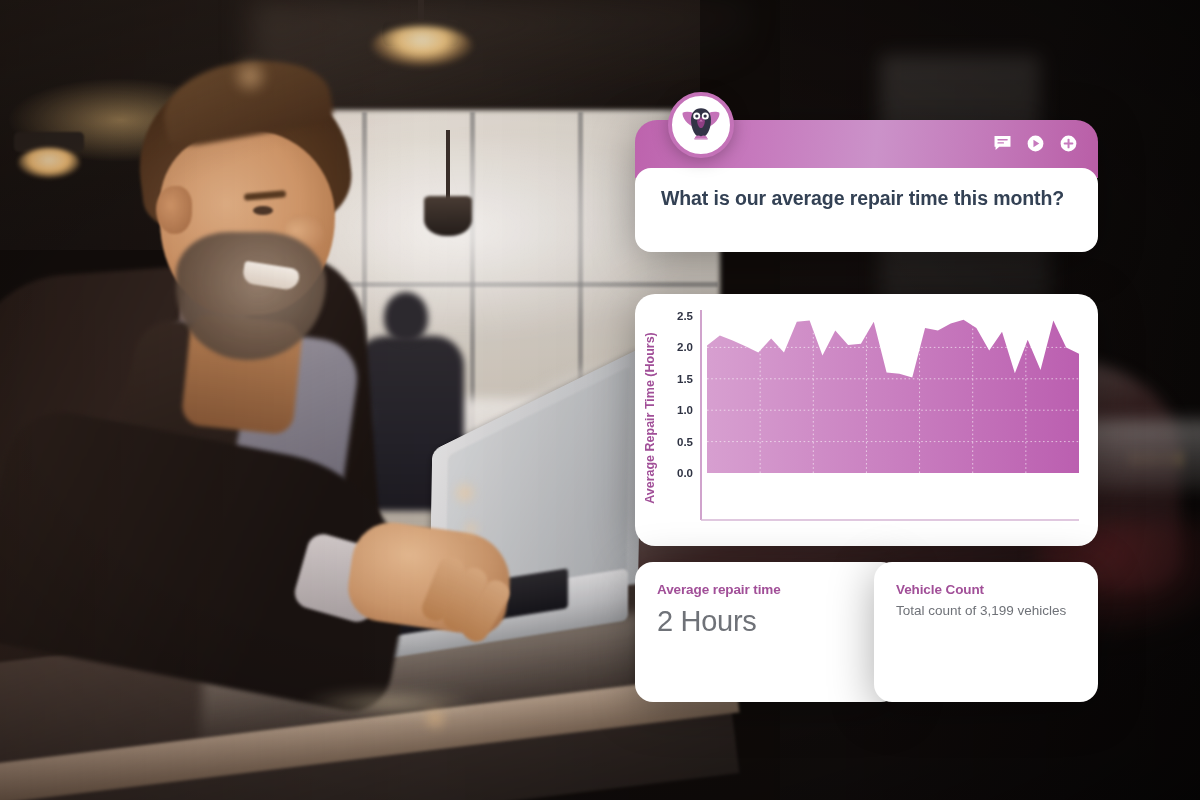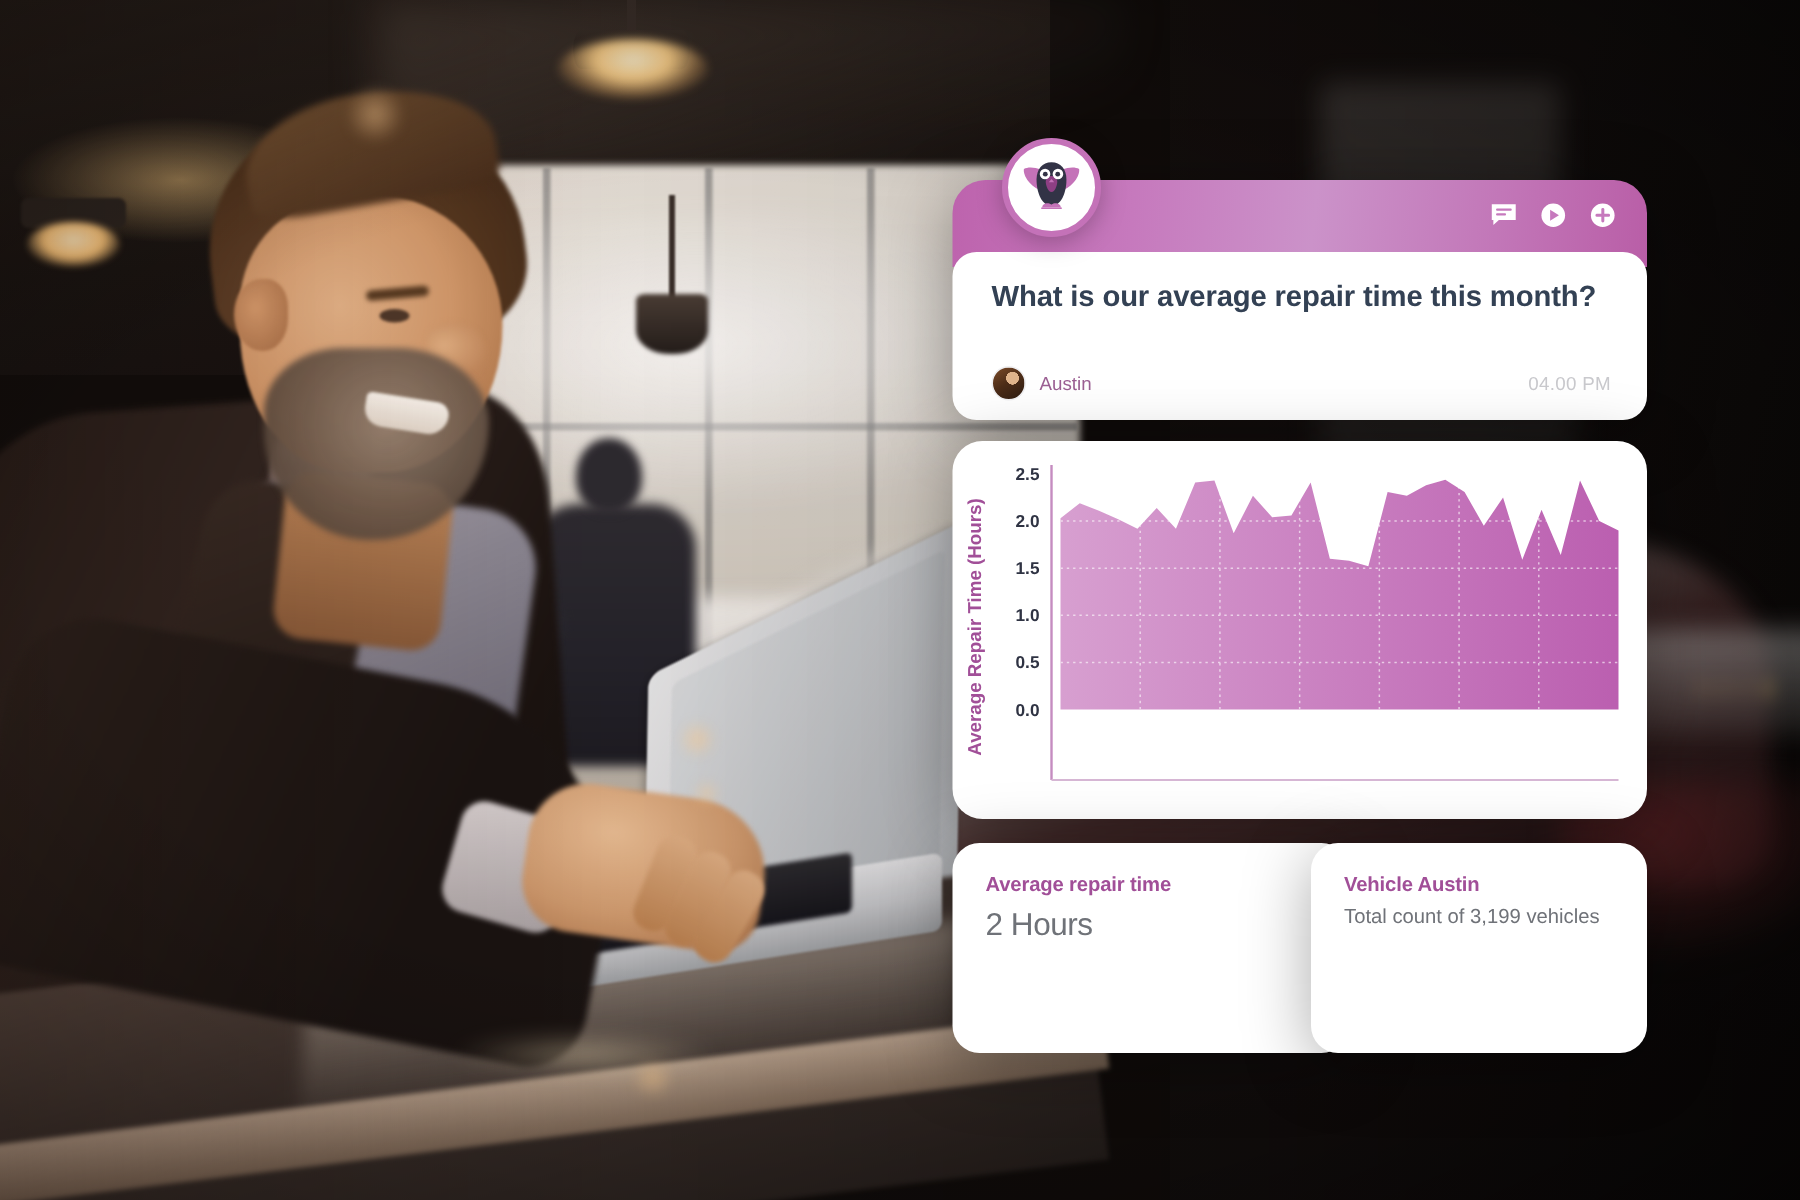--- a/index.html
+++ b/index.html
@@ -289,21 +289,21 @@
   .chat-header {
     position:absolute; left:0; top:0; width:100%; height:58px;
     border-radius:22px 22px 0 0;
     background:linear-gradient(96deg,#bd63ad 0%, #c679bd 26%, #cb92c9 52%, #c277b8 78%, #b95ea7 100%);
   }
   .header-icons {
     position:absolute; right:20px; top:14px; display:flex; gap:14px; align-items:center;
   }
   .hicon { width:19px; height:19px; cursor:pointer; }
   .chat-body {
-    position:absolute; left:0; top:48px; width:100%; height:112px;
+    position:absolute; left:0; top:48px; width:100%; height:84px;
     background:#fff; border-radius:16px;
     padding:18px 26px 0 26px;
   }
   .q-text {
     font-size:19.5px; font-weight:600; color:#334154; line-height:1.33;
     letter-spacing:-.1px;
   }
   .meta-row {
     position:absolute; left:26px; right:24px; bottom:13px;
     display:flex; align-items:center; justify-content:space-between;
@@ -336,21 +336,21 @@
   .stat-card {
     position:absolute; top:562px; height:140px;
     background:#fff; border-radius:18px;
     filter:drop-shadow(0 8px 22px rgba(0,0,0,.33));
     padding:20px 22px;
   }
   #stat-1 { left:635px; width:264px; }
   #stat-2 { left:874px; width:224px; }
   .stat-label { font-size:13.5px; font-weight:700; color:#a14f98; letter-spacing:-.1px; }
   .stat-value {
-    font-size:21px; font-weight:400; color:#6f7278; margin-top:8px; letter-spacing:-.3px;
+    font-size:29px; font-weight:400; color:#6f7278; margin-top:8px; letter-spacing:-.3px;
   }
   .stat-sub { font-size:13.5px; color:#6f7278; margin-top:5px; line-height:1.34; }
 </style>
 </head>
 <body>
 
 <div id="photo">
   <div class="ceiling"></div>
   <div class="ceiling2"></div>
 
@@ -445,27 +445,20 @@
           <svg viewBox="0 0 20 20" width="19" height="19">
             <circle cx="10" cy="10" r="8.3" fill="#ffffff"></circle>
             <rect x="9" y="4.9" width="2.1" height="10.2" rx="1" fill="#c679bd"></rect>
             <rect x="4.9" y="9" width="10.2" height="2.1" rx="1" fill="#c679bd"></rect>
           </svg>
         </span>
       </div>
     </div>
     <div class="chat-body">
       <div class="q-text">What is our average repair time this month?</div>
-      <div class="meta-row">
-        <div class="meta-left">
-          <span class="avatar"></span>
-          <span class="author">Austin</span>
-        </div>
-        <span class="time">04.00 PM</span>
-      </div>
     </div>
   </div>
 
   <div class="owl-badge">
     <svg viewBox="0 0 60 60" width="46" height="46">
       <path d="M30 20C22 13 11 11 6 14c-1 6 6 16 16 19z" fill="#c472b8"></path>
       <path d="M30 20c8-7 19-9 24-6 1 6-6 16-16 19z" fill="#c472b8"></path>
       <path d="M30 8c8 0 13 6 13 15 0 12-5 23-13 23s-13-11-13-23C17 14 22 8 30 8z" fill="#323346"></path>
       <path d="M30 20c3 0 5 2 5 5s-2 9-5 9-5-6-5-9 2-5 5-5z" fill="#8e3f84"></path>
       <circle cx="24.4" cy="18.2" r="4.6" fill="#ffffff"></circle>
@@ -516,17 +509,17 @@
       </svg>
   </div>
 
   <div class="stat-card" id="stat-1">
     <div class="stat-label">Average repair time</div>
     <div class="stat-value">2 Hours</div>
     <div class="stat-sub"></div>
   </div>
 
   <div class="stat-card" id="stat-2">
-    <div class="stat-label">Vehicle Austin</div>
+    <div class="stat-label">Vehicle Count</div>
     <div class="stat-sub">Total count of 3,199 vehicles</div>
   </div>
 
 </div>
 
 </body></html>

